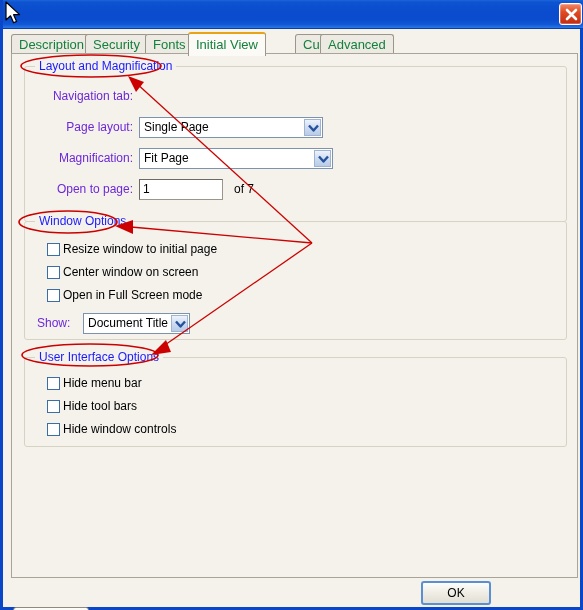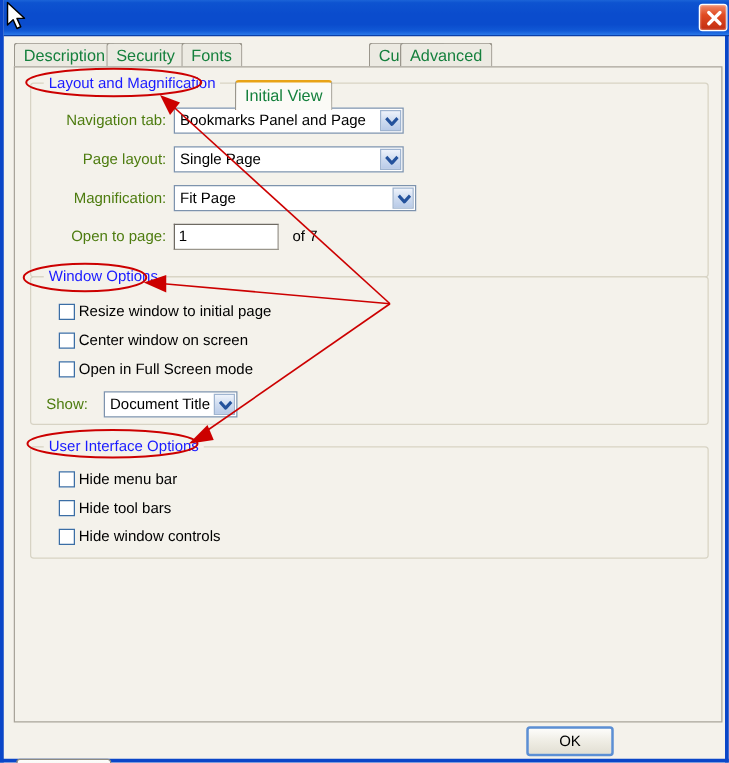--- a/index.html
+++ b/index.html
@@ -114,21 +114,21 @@
     padding: 0 4px;
     background: #f4f2eb;
     color: #1a1aff;
     font-size: 12px;
     white-space: nowrap;
   }
 
   .row-label {
     position: absolute;
     font-size: 12px;
-    color: #4d7c0f;
+    color: #6d28d9;
     text-align: right;
     white-space: nowrap;
   }
 
   
   .combo {
     position: absolute;
     height: 21px;
     background: #ffffff;
     border: 1px solid #7d93ad;
@@ -248,39 +248,31 @@
       <svg width="15" height="15" viewBox="0 0 15 15">
         <path d="M3 3 L12 12 M12 3 L3 12" stroke="#ffffff" stroke-width="2.6" stroke-linecap="round" fill="none"></path>
       </svg>
     </div>
   </div>
 
   <div id="tabstrip">
     <div class="tab" style="left:0px;">Description</div>
     <div class="tab" style="left:74px;">Security</div>
     <div class="tab" style="left:134px;">Fonts</div>
-    <div class="tab active" style="left:177px;margin-top:32px;">Initial View</div>
+    <div class="tab active" style="left:177px;">Initial View</div>
     <div class="tab" style="left:255px;margin-left:29px;">Custom</div>
     <div class="tab" style="left:309px;">Advanced</div>
   </div>
 
   <div id="tabpanel">
 
     <div class="groupbox" style="left:12px; top:12px; width:543px; height:156px;">
       <div class="group-title">Layout and Magnification</div>
 
       <div class="row-label" style="left:8px; top:22px; width:100px;">Navigation tab:</div>
-      <div class="combo" style="left:114px; top:19px; width:184px;">
-        <span class="val">Bookmarks Panel and Page</span>
-        <span class="arrow">
-          <svg width="13" height="9" viewBox="0 0 13 9">
-              <path d="M2 1.5 L6.5 6.5 L11 1.5" stroke="#24529c" stroke-width="2.4" fill="none" stroke-linejoin="round"></path>
-            </svg>
-        </span>
-      </div>
 
       <div class="row-label" style="left:8px; top:53px; width:100px;">Page layout:</div>
       <div class="combo" style="left:114px; top:50px; width:184px;">
         <span class="val">Single Page</span>
         <span class="arrow">
           <svg width="13" height="9" viewBox="0 0 13 9">
               <path d="M2 1.5 L6.5 6.5 L11 1.5" stroke="#24529c" stroke-width="2.4" fill="none" stroke-linejoin="round"></path>
             </svg>
         </span>
       </div>

